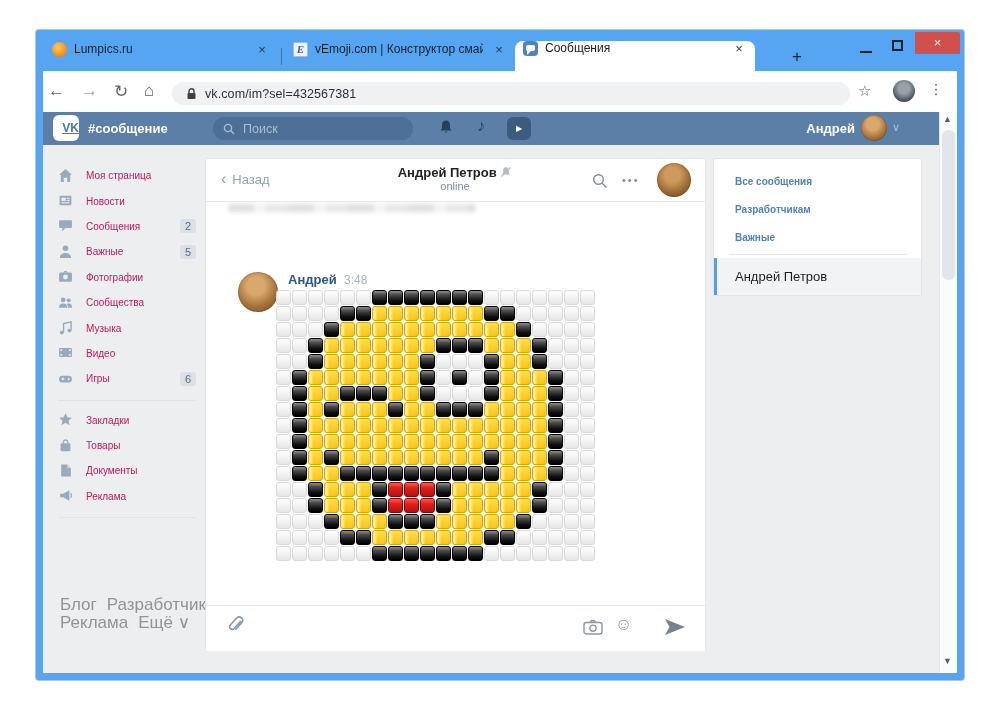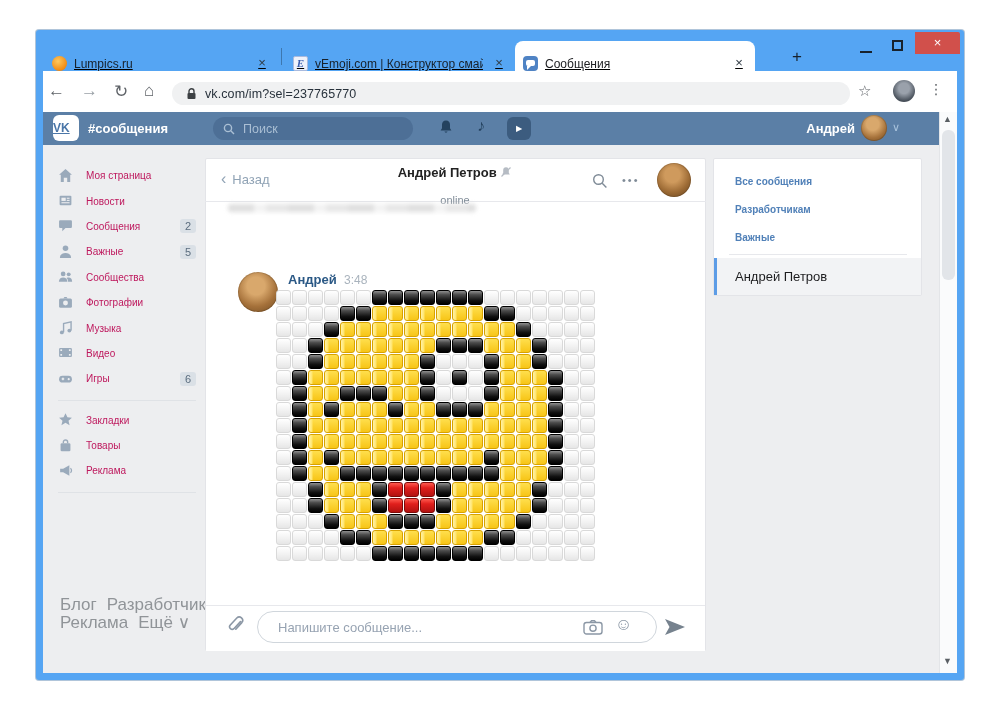--- a/index.html
+++ b/index.html
@@ -3,21 +3,21 @@
 <meta charset="utf-8">
 <style>
   html,body{margin:0;padding:0;}
   body{font-family:"Liberation Sans",sans-serif;background:#fff;}
   .screen{position:relative;width:1000px;height:710px;background:#fff;overflow:hidden;}
   .abs{position:absolute;}
   
   #win-frame{left:36px;top:30px;width:928px;height:650px;background:#55a5f3;border-radius:3px;box-shadow:0 0 0 1px rgba(30,90,150,.35);}
   
   #tabstrip{left:44px;top:40px;width:780px;height:31px;display:flex;align-items:flex-end;}
-  .tab{position:relative;height:29px;display:flex;align-items:flex-end;padding:0 8px;box-sizing:border-box;cursor:default;text-decoration:underline;}
+  .tab{position:relative;height:29px;display:flex;align-items:flex-start;padding:0 8px;box-sizing:border-box;cursor:default;}
   .tab .tab-label{font-size:12px;color:#17212b;white-space:nowrap;overflow:hidden;flex:1;margin:0 8px 0 7px;}
   .tab .tab-close{font-size:13px;color:#2f3a44;width:16px;height:16px;line-height:15px;text-align:center;border-radius:8px;flex:none;}
   .tab.active{background:#fff;border-radius:8px 8px 0 0;height:30px;}
   .tab.active .tab-label{color:#202124;}
   .tab-divider{width:1px;height:17px;background:rgba(0,0,0,.28);margin:0 3px 6px 3px;}
   .favicon{width:15px;height:15px;flex:none;}
   .lumpics-favicon{border-radius:50%;background:radial-gradient(circle at 40% 35%,#ffc95e,#f28a12 70%,#d96c00);}
   .vemoji-favicon{background:#eef2fb;border:1px solid #a9bade;border-radius:2px;box-sizing:border-box;
     font-family:"Liberation Serif",serif;font-style:italic;font-weight:bold;color:#3c5fae;font-size:11px;line-height:13px;text-align:center;}
   .vk-messenger-favicon{background:#4f83c4;border-radius:4px;position:relative;}
@@ -32,21 +32,21 @@
   #toolbar{left:43px;top:71px;width:914px;height:41px;background:#fff;}
   .nav-ic{position:absolute;font-size:17px;color:#5f6368;top:81px;}
   #addr-pill{left:172px;top:82px;width:678px;height:23px;background:#f0f1f2;border-radius:12px;display:flex;align-items:center;}
   #lock-icon{margin-left:14px;}
   #url-text{font-size:12.5px;color:#28323c;margin-left:8px;letter-spacing:.1px;}
   #star-icon{left:858px;top:82px;font-size:15px;color:#5f6368;}
   #profile-avatar{left:893px;top:80px;width:22px;height:22px;border-radius:50%;background:radial-gradient(circle at 50% 38%,#9aa1ab 0 30%,#4a525c 70%,#2e353d);}
   #menu-dots{left:929px;top:81px;font-size:14px;color:#5f6368;}
   
   #vk-header{left:43px;top:112px;width:896px;height:33px;background:#5b7fa6;}
-  #vk-logo{left:53px;top:115px;width:26px;height:26px;background:#fff;border-radius:6px;color:#4a76a8;font-weight:bold;font-size:12px;text-align:left;line-height:26px;text-decoration:underline;}
+  #vk-logo{left:53px;top:115px;width:26px;height:26px;background:#fff;border-radius:6px;color:#4a76a8;font-weight:bold;font-size:12px;text-align:right;line-height:26px;text-decoration:underline;}
   #vk-hashtag{left:88px;top:121px;color:#fff;font-weight:bold;font-size:13px;}
   #vk-search{left:213px;top:117px;width:200px;height:23px;background:#4d6f96;border-radius:12px;display:flex;align-items:center;}
   #vk-search svg{margin-left:10px;}
   #vk-search input{background:transparent;border:none;outline:none;color:#b4c7da;font-size:12.5px;margin-left:6px;width:150px;font-family:"Liberation Sans",sans-serif;}
   #vk-search input::placeholder{color:#aabfd4;}
   #hdr-bell{left:438px;top:119px;}
   #hdr-note{left:477px;top:117px;color:#24425f;font-size:16px;}
   #hdr-clips{left:507px;top:117px;width:24px;height:23px;background:#3c5c7f;border-radius:6px;color:#fff;font-size:8px;text-align:center;line-height:23px;}
   #hdr-user{left:760px;top:121px;width:95px;text-align:right;color:#fff;font-weight:bold;font-size:13px;}
   #hdr-avatar{left:861px;top:115px;width:26px;height:26px;border-radius:50%;background:radial-gradient(circle at 45% 35%,#d9a86c 0 28%,#a5713a 62%,#6e4a22);box-shadow:inset 0 0 0 1px rgba(0,0,0,.15);}
@@ -63,21 +63,21 @@
   .side-divider:after{content:"";position:absolute;left:0;right:0;top:8px;height:1px;background:#dfe2e6;}
   #side-footer{left:60px;top:596px;width:150px;font-size:17px;color:#909498;line-height:18px;}
   #side-footer span{margin-right:10px;}
   
   #chat-panel{left:205px;top:158px;width:501px;height:493px;background:#fff;border:1px solid #e3e4e8;border-radius:2px;box-sizing:border-box;}
   #chat-header{left:205px;top:158px;width:501px;height:44px;border-bottom:1px solid #e7e8ec;box-sizing:border-box;}
   #back-link{left:221px;top:170px;font-size:13px;color:#90a3b5;}
   #back-link .chev{font-size:16px;margin-right:6px;}
   #peer-block{left:330px;top:165px;width:250px;text-align:center;}
   #peer-name{font-size:13px;font-weight:bold;color:#222;}
-  #peer-status{font-size:11px;color:#7f8b97;margin-top:14px;}
+  #peer-status{font-size:11px;color:#7f8b97;margin-top:0;}
   #chat-search-icon{left:592px;top:173px;}
   #chat-more{left:622px;top:174px;color:#7f8b97;font-size:11px;letter-spacing:2px;}
   #chat-avatar{left:657px;top:163px;width:34px;height:34px;border-radius:50%;background:radial-gradient(circle at 45% 35%,#cf9a5d 0 26%,#9c6a34 60%,#5f3f1d);box-shadow:inset 0 0 0 1px rgba(0,0,0,.12);}
   #pinned-blur{left:228px;top:204px;width:248px;height:8px;border-radius:3px;opacity:.75;filter:blur(2px);
     background:repeating-linear-gradient(90deg,#d4d4d4 0 26px,#eee 26px 38px,#dedede 38px 60px);}
   #date-divider{left:205px;top:242px;width:501px;text-align:center;font-size:12.5px;color:#7f8b97;}
   #msg-avatar{left:238px;top:272px;width:40px;height:40px;border-radius:50%;background:radial-gradient(circle at 45% 35%,#d9a86c 0 26%,#a5713a 60%,#6e4a22);box-shadow:inset 0 0 0 1px rgba(0,0,0,.12);}
   #msg-author{left:288px;top:272px;font-size:13px;font-weight:bold;color:#2a5885;}
   #msg-time{left:344px;top:273px;font-size:12px;color:#a9b3bd;}
   
@@ -146,29 +146,29 @@
   <div class="abs nav-ic" style="left:81px;color:#9aa0a6;">→</div>
   <div class="abs nav-ic" style="left:114px;">↻</div>
   <div class="abs nav-ic" style="left:144px;">⌂</div>
   <div class="abs" id="addr-pill">
     <span id="lock-icon">
       <svg width="11" height="13" viewBox="0 0 11 13">
           <path d="M3 6V4.2a2.5 2.5 0 0 1 5 0V6" fill="none" stroke="#3c4043" stroke-width="1.4"></path>
           <rect x="1.5" y="6" width="8" height="6" rx="1" fill="#3c4043"></rect>
         </svg>
     </span>
-    <span id="url-text">vk.com/im?sel=237765770</span>
+    <span id="url-text">vk.com/im?sel=432567381</span>
   </div>
   <div class="abs" id="star-icon">☆</div>
   <div class="abs" id="profile-avatar"></div>
   <div class="abs" id="menu-dots">⋮</div>
 
   <div class="abs" id="vk-header"></div>
   <div class="abs" id="vk-logo">VK</div>
-  <div class="abs" id="vk-hashtag">#сообщения</div>
+  <div class="abs" id="vk-hashtag">#сообщение</div>
   <div class="abs" id="vk-search">
     <svg width="12" height="12" viewBox="0 0 12 12">
         <circle cx="5" cy="5" r="3.6" fill="none" stroke="#aabfd4" stroke-width="1.4"></circle>
         <line x1="7.8" y1="7.8" x2="11" y2="11" stroke="#aabfd4" stroke-width="1.4"></line>
       </svg>
     <input placeholder="Поиск" style="">
   </div>
   <div class="abs" id="hdr-bell">
     <svg width="16" height="17" viewBox="0 0 16 17">
         <path d="M8 1.5c-2.7 0-4 1.9-4 4.3V9.2L2.6 11.4h10.8L12 9.2V5.8c0-2.4-1.3-4.3-4-4.3z" fill="#24425f"></path>
@@ -219,37 +219,37 @@
             <circle cx="7" cy="4" r="2.6" fill="#9aaabb"></circle>
             <path d="M1.8 13c0-3.2 2.3-4.7 5.2-4.7s5.2 1.5 5.2 4.7z" fill="#9aaabb"></path>
           </svg>
         </span>
         <span class="s-label">Важные</span>
         <span class="side-badge">5</span>
       </div>
       <div class="side-item">
         <span class="s-ic">
           <svg width="15" height="15" viewBox="0 0 14 14">
+            <rect x="1" y="3.2" width="12" height="8.6" rx="1.4" fill="#9aaabb"></rect>
+            <path d="M5 3.2L6 1.8h2L9 3.2" fill="#9aaabb"></path>
+            <circle cx="7" cy="7.4" r="2.3" fill="#edeef0"></circle>
+          </svg>
+        </span>
+        <span class="s-label">Фотографии</span>
+      </div>
+      <div class="side-item">
+        <span class="s-ic">
+          <svg width="15" height="15" viewBox="0 0 14 14">
             <circle cx="4.8" cy="4.6" r="2.2" fill="#9aaabb"></circle>
             <circle cx="10" cy="5" r="1.8" fill="#9aaabb"></circle>
             <path d="M.8 12c0-2.7 1.8-4 4-4s4 1.3 4 4z" fill="#9aaabb"></path>
             <path d="M9.4 12c0-1.6-.5-2.8-1.4-3.6.6-.3 1.3-.4 2-.4 1.8 0 3.2 1.1 3.2 4z" fill="#9aaabb"></path>
           </svg>
         </span>
         <span class="s-label">Сообщества</span>
-      </div>
-      <div class="side-item">
-        <span class="s-ic">
-          <svg width="15" height="15" viewBox="0 0 14 14">
-            <rect x="1" y="3.2" width="12" height="8.6" rx="1.4" fill="#9aaabb"></rect>
-            <path d="M5 3.2L6 1.8h2L9 3.2" fill="#9aaabb"></path>
-            <circle cx="7" cy="7.4" r="2.3" fill="#edeef0"></circle>
-          </svg>
-        </span>
-        <span class="s-label">Фотографии</span>
       </div>
       <div class="side-item">
         <span class="s-ic">
           <svg width="15" height="15" viewBox="0 0 14 14">
             <path d="M5.2 11.5V3.4l7-1.7v8.1" fill="none" stroke="#9aaabb" stroke-width="1.3"></path>
             <circle cx="3.6" cy="11.6" r="1.8" fill="#9aaabb"></circle>
             <circle cx="10.6" cy="9.9" r="1.8" fill="#9aaabb"></circle>
           </svg>
         </span>
         <span class="s-label">Музыка</span>
@@ -288,20 +288,29 @@
         <span class="s-label">Закладки</span>
       </div>
       <div class="side-item">
         <span class="s-ic">
           <svg width="15" height="15" viewBox="0 0 14 14">
             <path d="M5 5V3.8a2 2 0 0 1 4 0V5" fill="none" stroke="#9aaabb" stroke-width="1.3"></path>
             <rect x="2.4" y="4.8" width="9.2" height="7.6" rx="1.2" fill="#9aaabb"></rect>
           </svg>
         </span>
         <span class="s-label">Товары</span>
+      </div>
+      <div class="side-item">
+        <span class="s-ic">
+          <svg width="15" height="15" viewBox="0 0 14 14">
+            <path d="M3 1.5h5.5L12 5v7.5H3z" fill="#9aaabb"></path>
+            <path d="M8.5 1.5L12 5H8.5z" fill="#c6cfd8"></path>
+          </svg>
+        </span>
+        <span class="s-label">Документы</span>
       </div>
       <div class="side-item">
         <span class="s-ic">
           <svg width="15" height="15" viewBox="0 0 14 14">
             <path d="M2 5.4h2.8L10.6 2v10L4.8 8.6H2z" fill="#9aaabb"></path>
             <path d="M11.6 5a2.5 2.5 0 0 1 0 4" fill="none" stroke="#9aaabb" stroke-width="1.2"></path>
           </svg>
         </span>
         <span class="s-label">Реклама</span>
       </div>
@@ -679,23 +688,20 @@
       <div class="cell cW"></div>
       <div class="cell cW"></div>
     </div>
 
   <div class="abs" id="composer"></div>
   <div class="abs" id="clip-icon">
     <svg width="22" height="22" viewBox="0 0 22 22">
         <path d="M15.5 6.5l-6.6 7.2a2.6 2.6 0 0 1-3.8-3.5L11.8 3a3.4 3.4 0 0 1 5 4.6l-6 6.6" fill="none" stroke="#8b97a5" stroke-width="1.6" stroke-linecap="round"></path>
       </svg>
   </div>
-  <div class="abs" id="composer-pill">
-    <input placeholder="Напишите сообщение..." style="">
-  </div>
   <div class="abs" id="cam-icon">
     <svg width="20" height="15" viewBox="0 0 20 15">
         <rect x="1" y="2.5" width="18" height="11.5" rx="2.5" fill="none" stroke="#8b97a5" stroke-width="1.4"></rect>
         <path d="M7 2.5L8.5 .8h3L13 2.5" fill="none" stroke="#8b97a5" stroke-width="1.4"></path>
         <circle cx="10" cy="8.2" r="3.1" fill="none" stroke="#8b97a5" stroke-width="1.4"></circle>
       </svg>
   </div>
   <div class="abs" id="smiley-icon">☺</div>
   <div class="abs" id="send-btn">
     <svg width="22" height="18" viewBox="0 0 22 18">

